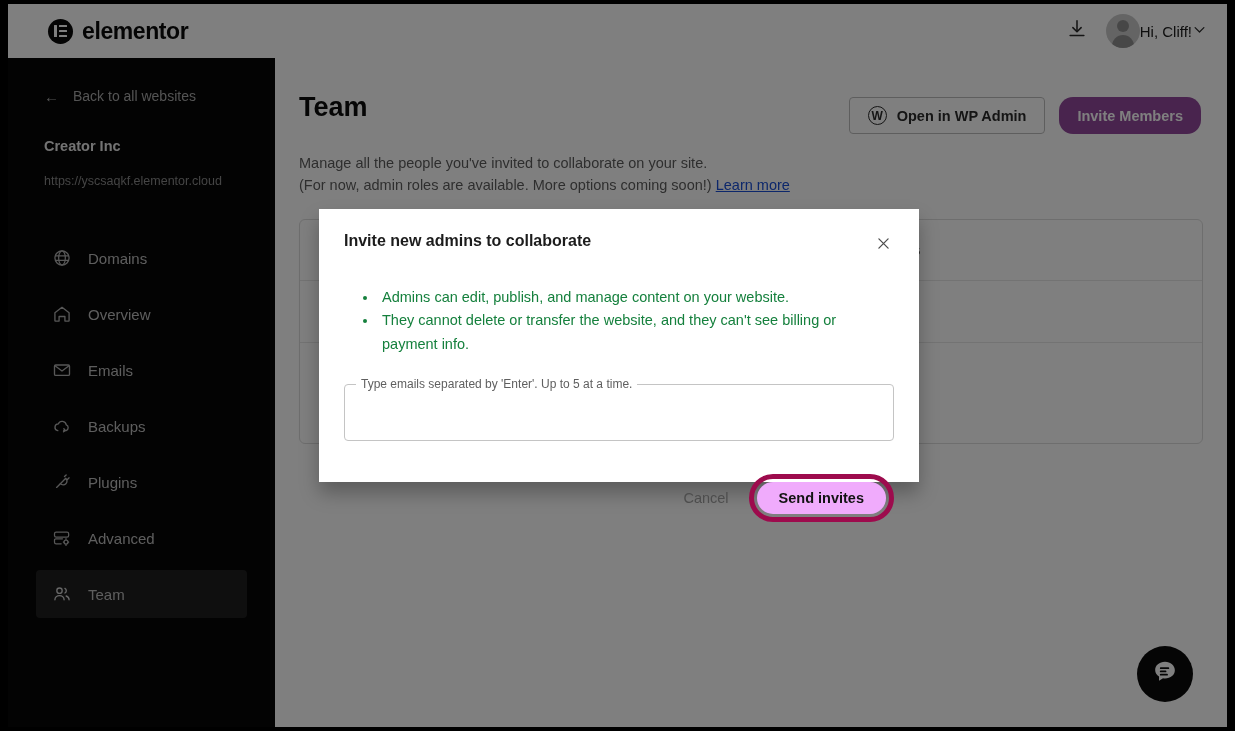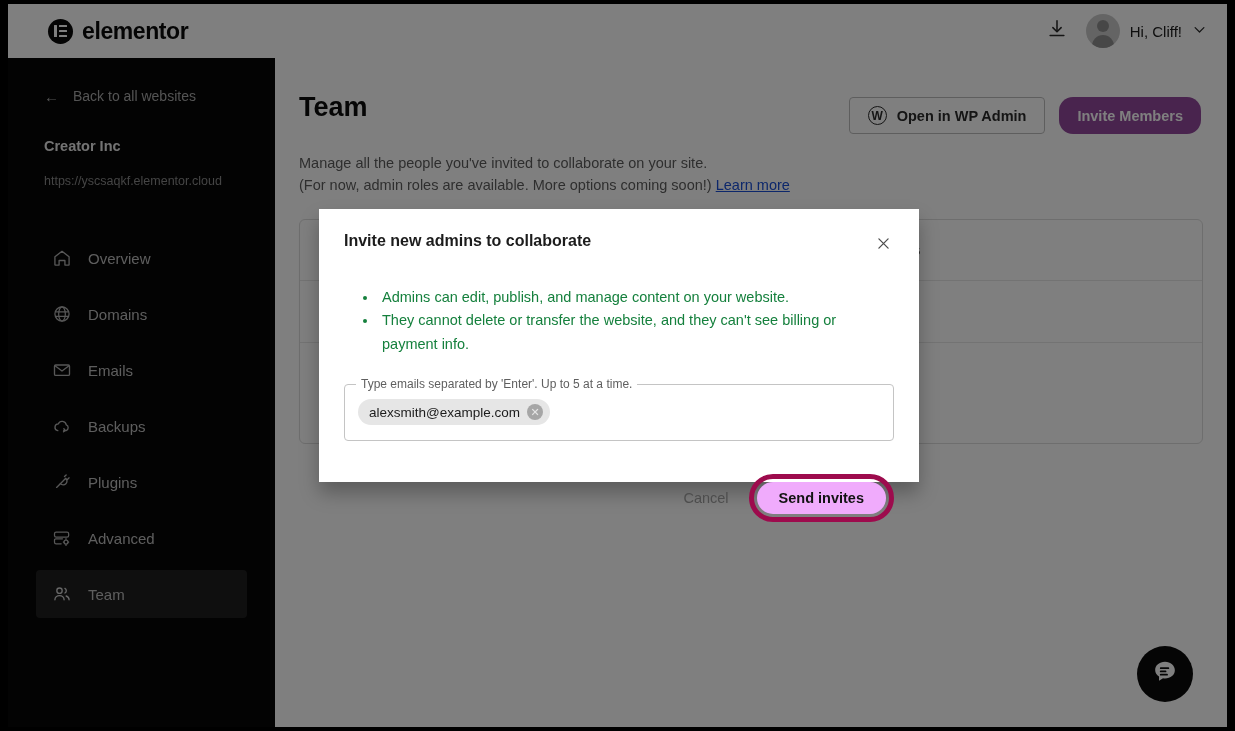--- a/index.html
+++ b/index.html
@@ -47,21 +47,21 @@
     content: ""; position: absolute; left: 50%; top: 6px;
     width: 12px; height: 12px; border-radius: 50%;
     background: #8f8f8f; transform: translateX(-50%);
   }
   .avatar::after {
     content: ""; position: absolute; left: 50%; top: 21px;
     width: 22px; height: 20px; border-radius: 11px 11px 0 0;
     background: #8f8f8f; transform: translateX(-50%);
   }
   .greeting { font-size: 15px; color: #1c1c1c; }
-  .user-block { display: flex; align-items: center; gap: 10px; cursor: pointer; }
+  .user-block { display: flex; align-items: center; cursor: pointer; }
 
   
   .sidebar {
     position: absolute; left: 8px; top: 58px; width: 267px; bottom: 4px;
     background: #060606;
     padding-top: 30px;
   }
   .back-link {
     display: flex; align-items: center; gap: 14px;
     color: #a9a9a9; font-size: 14px; padding: 0 36px; margin-bottom: 34px;
@@ -244,36 +244,36 @@
       <span>Back to all websites</span>
     </div>
     <div class="site-block">
       <div class="site-name">Creator Inc</div>
       <div class="site-url">https://yscsaqkf.elementor.cloud</div>
     </div>
     <div class="nav">
 
       <div class="nav-item">
         <span class="nav-icon">
-          <svg width="20" height="20" viewBox="0 0 24 24" fill="none" stroke="#b0b0b0" stroke-width="1.6" stroke-linecap="round" stroke-linejoin="round">
-              <path d="M3.5 10.5 12 4l8.5 6.5V20a.5.5 0 0 1-.5.5h-4.5V15h-7v5.5H4a.5.5 0 0 1-.5-.5z"></path>
-            </svg>
-        </span>
-        <span>Overview</span>
-      </div>
-
-      <div class="nav-item">
-        <span class="nav-icon">
           <svg width="20" height="20" viewBox="0 0 24 24" fill="none" stroke="#b0b0b0" stroke-width="1.5">
               <circle cx="12" cy="12" r="8.5"></circle>
               <ellipse cx="12" cy="12" rx="4" ry="8.5"></ellipse>
               <path d="M3.7 9.3h16.6M3.7 14.7h16.6"></path>
             </svg>
         </span>
         <span>Domains</span>
+      </div>
+
+      <div class="nav-item">
+        <span class="nav-icon">
+          <svg width="20" height="20" viewBox="0 0 24 24" fill="none" stroke="#b0b0b0" stroke-width="1.6" stroke-linecap="round" stroke-linejoin="round">
+              <path d="M3.5 10.5 12 4l8.5 6.5V20a.5.5 0 0 1-.5.5h-4.5V15h-7v5.5H4a.5.5 0 0 1-.5-.5z"></path>
+            </svg>
+        </span>
+        <span>Overview</span>
       </div>
 
       <div class="nav-item">
         <span class="nav-icon">
           <svg width="20" height="20" viewBox="0 0 24 24" fill="none" stroke="#b0b0b0" stroke-width="1.6" stroke-linejoin="round">
               <rect x="3" y="6" width="18" height="12.5" rx="1.5"></rect>
               <path d="M3.6 7 12 13.2 20.4 7"></path>
             </svg>
         </span>
         <span>Emails</span>
@@ -389,24 +389,20 @@
       </div>
     </div>
 
     <ul class="modal-list">
       <li>Admins can edit, publish, and manage content on your website.</li>
       <li>They cannot delete or transfer the website, and they can't see billing or payment info.</li>
     </ul>
 
     <div class="field">
       <span class="field-legend">Type emails separated by 'Enter'. Up to 5 at a time.</span>
-      <span class="chip">
-        <span>alexsmith@example.com</span>
-        <span class="chip-x">✕</span>
-      </span>
     </div>
 
     <div class="modal-actions">
       <button class="btn-text">Cancel</button>
       <span class="send-wrap">
         <button class="btn-send">Send invites</button>
       </span>
     </div>
   </div>
 

